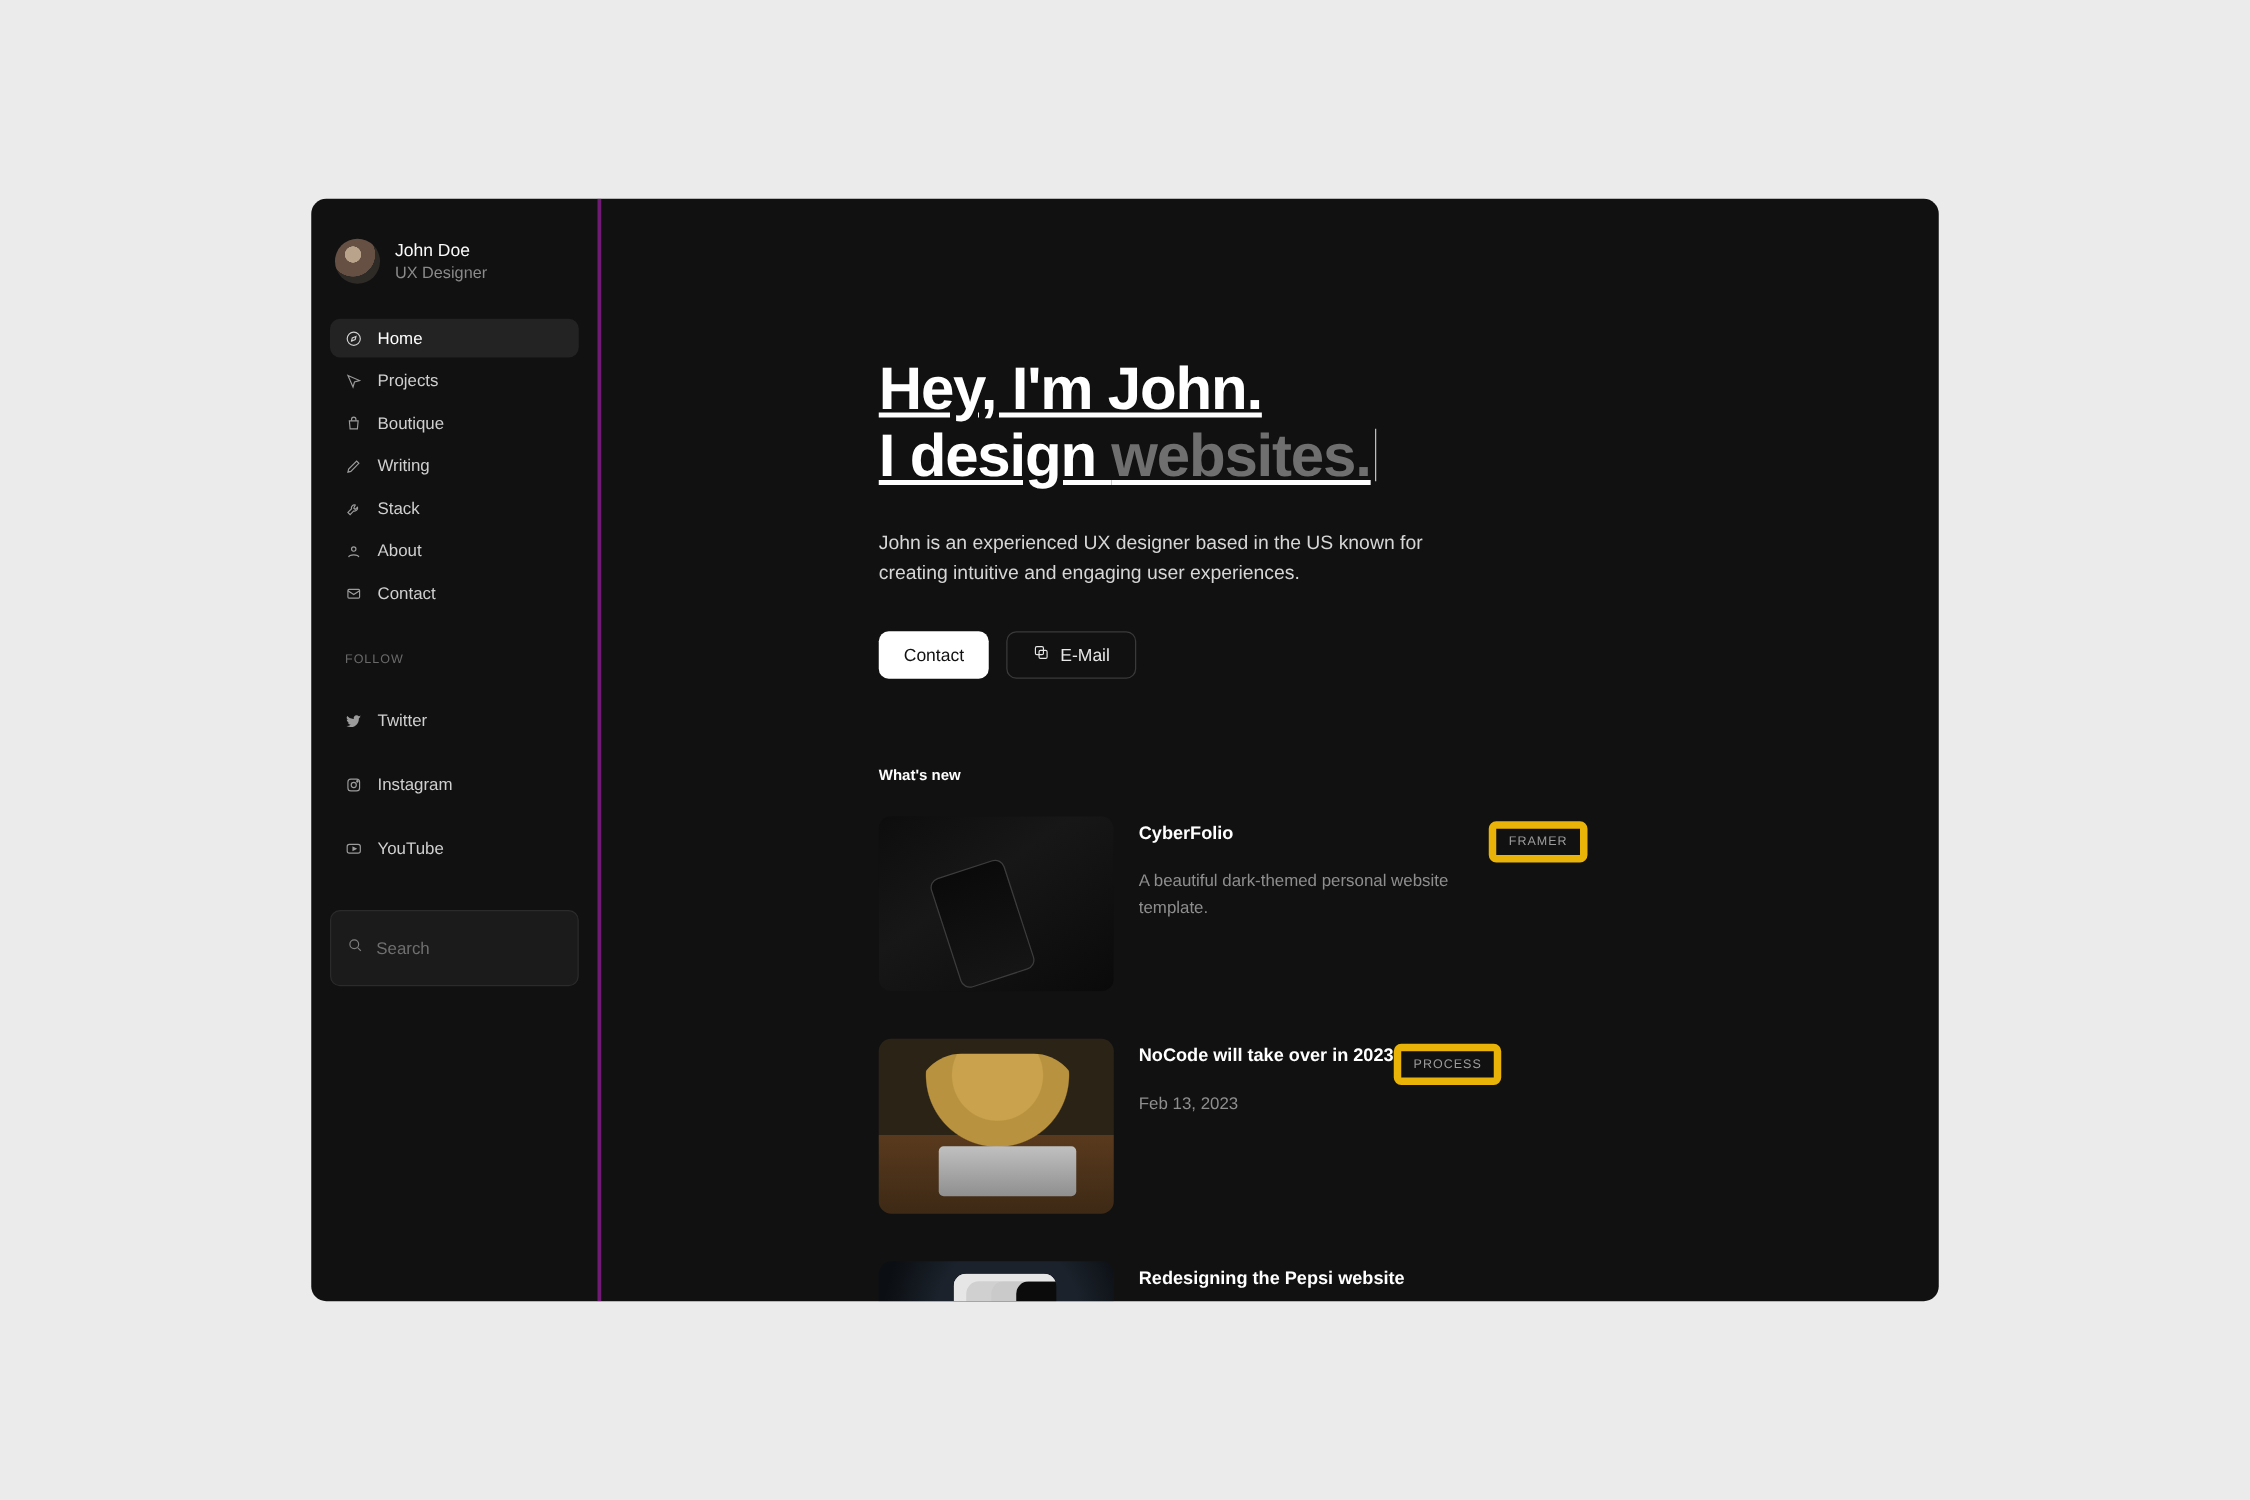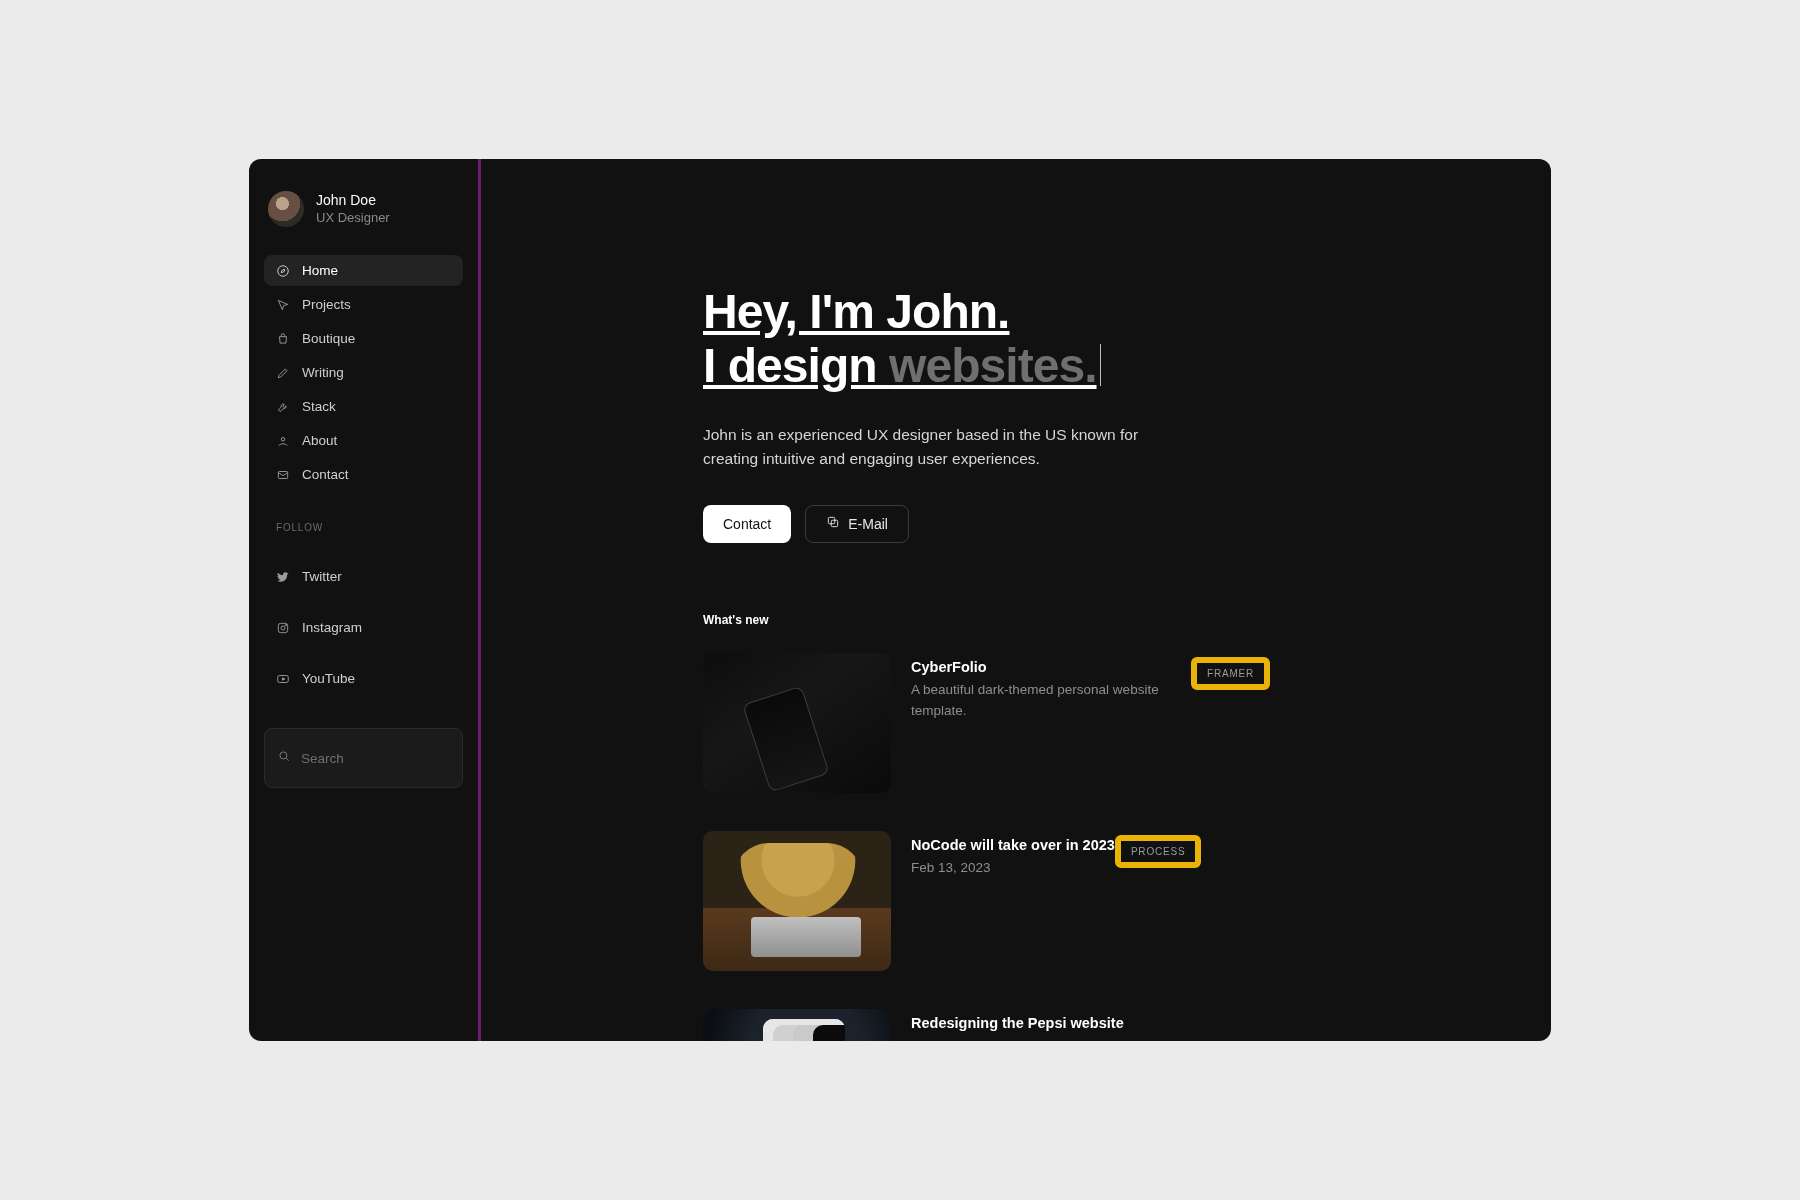--- a/index.html
+++ b/index.html
@@ -245,21 +245,21 @@
   .card-title {
     font-size: 14.5px;
     font-weight: 600;
     color: #ffffff;
     line-height: 1.5;
   }
   .card-desc {
     font-size: 13.5px;
     color: #8e8e8e;
     line-height: 1.5;
-    margin-top: 2px;
+    margin-top: 17px;
     max-width: 280px;
   }
   .tag {
     align-self: flex-start;
     font-size: 10px;
     letter-spacing: 0.08em;
     color: #9c9c9c;
     border: 6px solid #eab308;
     border-radius: 6px;
     padding: 5px 10px;

